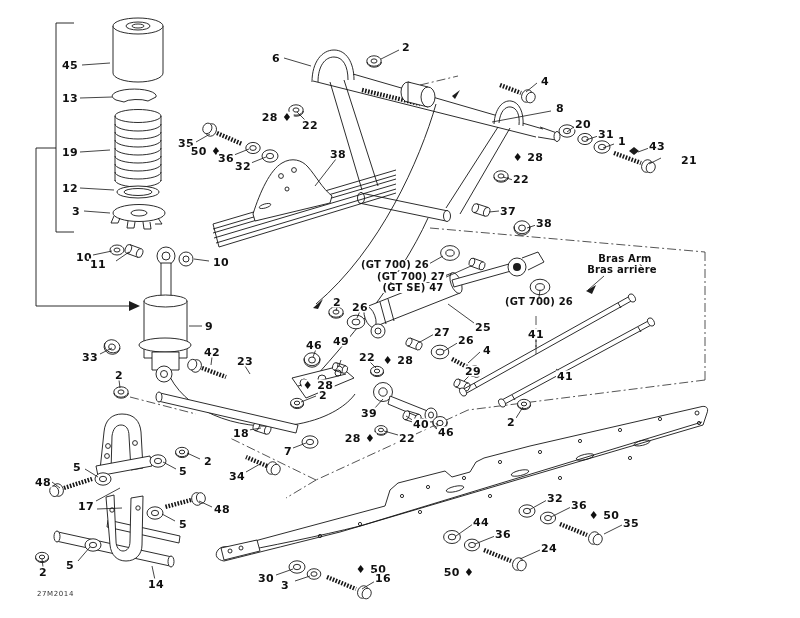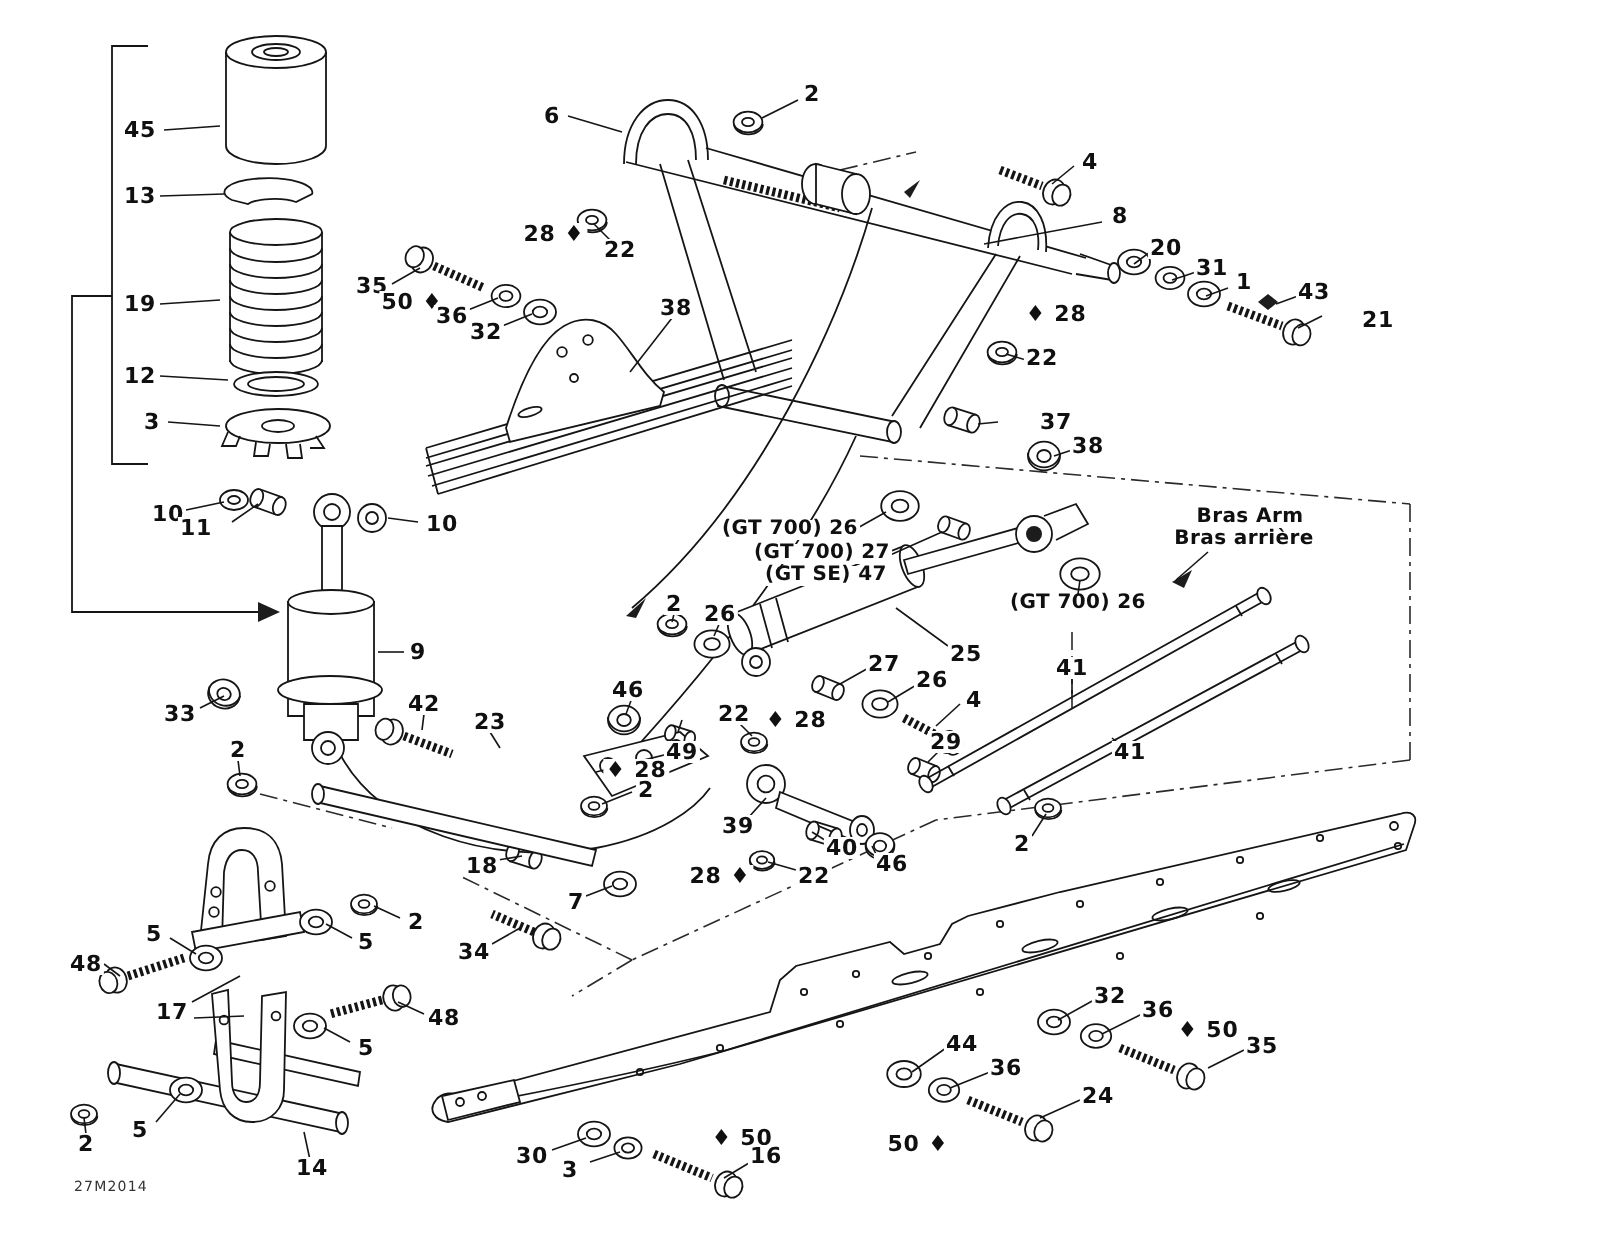--- a/index.html
+++ b/index.html
@@ -460,36 +460,36 @@
       <div class="co" style="left: 338px; top: 154px;">38</div>
       <div class="co" style="left: 545px; top: 81px;">4</div>
       <div class="co" style="left: 560px; top: 108px;">8</div>
       <div class="co" style="left: 583px; top: 124px;">20</div>
       <div class="co" style="left: 606px; top: 134px;">31</div>
       <div class="co" style="left: 622px; top: 141px;">1</div>
       <div class="co" style="left: 657px; top: 146px;">43</div>
       <div class="co" style="left: 669px; top: 160px; margin-left: 20px;">21</div>
       <div class="co" style="left: 528px; top: 157px;">♦ 28</div>
       <div class="co" style="left: 521px; top: 179px;">22</div>
-      <div class="co" style="left: 528px; top: 211px;">37</div>
+      <div class="co" style="left: 508px; top: 211px;">37</div>
       <div class="co" style="left: 544px; top: 223px;">38</div>
       <div class="co note" style="left: 395px; top: 265px;">(GT 700) 26</div>
       <div class="co note" style="left: 411px; top: 277px;">(GT 700) 27</div>
       <div class="co note" style="left: 413px; top: 288px;">(GT SE)  47</div>
       <div class="co note" style="left: 539px; top: 302px;">(GT 700) 26</div>
       <div class="co note" style="left: 625px; top: 259px;">Bras Arm</div>
       <div class="co note" style="left: 622px; top: 270px;">Bras arrière</div>
       <div class="co" style="left: 483px; top: 327px;">25</div>
       <div class="co" style="left: 337px; top: 302px;">2</div>
       <div class="co" style="left: 360px; top: 307px;">26</div>
       <div class="co" style="left: 442px; top: 332px;">27</div>
       <div class="co" style="left: 466px; top: 340px;">26</div>
       <div class="co" style="left: 487px; top: 350px;">4</div>
       <div class="co" style="left: 473px; top: 371px;">29</div>
-      <div class="co" style="left: 341px; top: 376px;">49</div>
+      <div class="co" style="left: 341px; top: 341px;">49</div>
       <div class="co" style="left: 367px; top: 357px;">22</div>
       <div class="co" style="left: 398px; top: 360px;">♦ 28</div>
       <div class="co" style="left: 536px; top: 334px;">41</div>
       <div class="co" style="left: 565px; top: 376px;">41</div>
       <div class="co" style="left: 314px; top: 345px;">46</div>
       <div class="co" style="left: 318px; top: 385px;">♦ 28</div>
       <div class="co" style="left: 323px; top: 395px;">2</div>
       <div class="co" style="left: 369px; top: 413px;">39</div>
       <div class="co" style="left: 421px; top: 424px;">40</div>
       <div class="co" style="left: 446px; top: 432px;">46</div>

